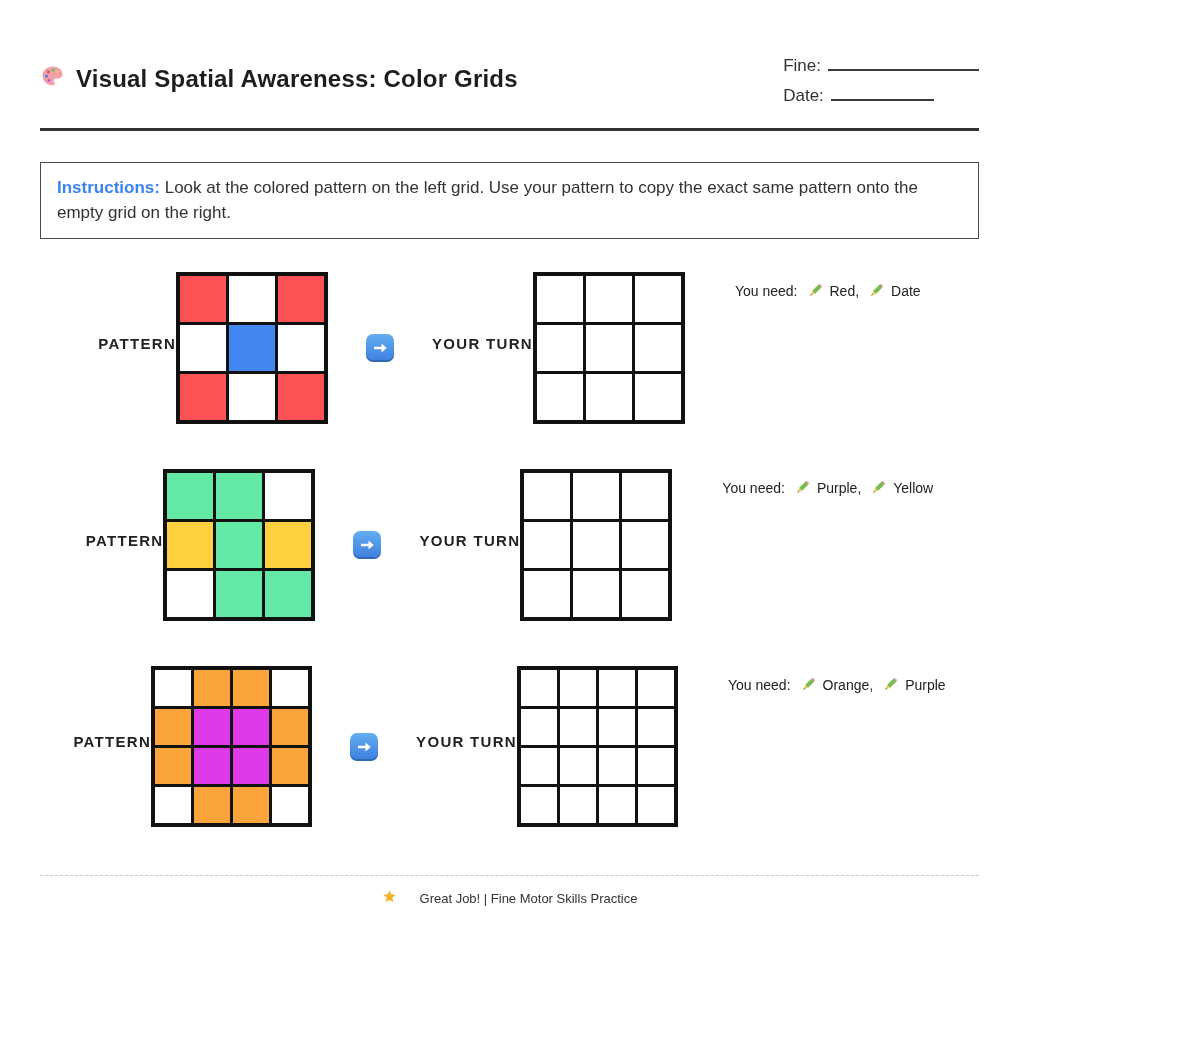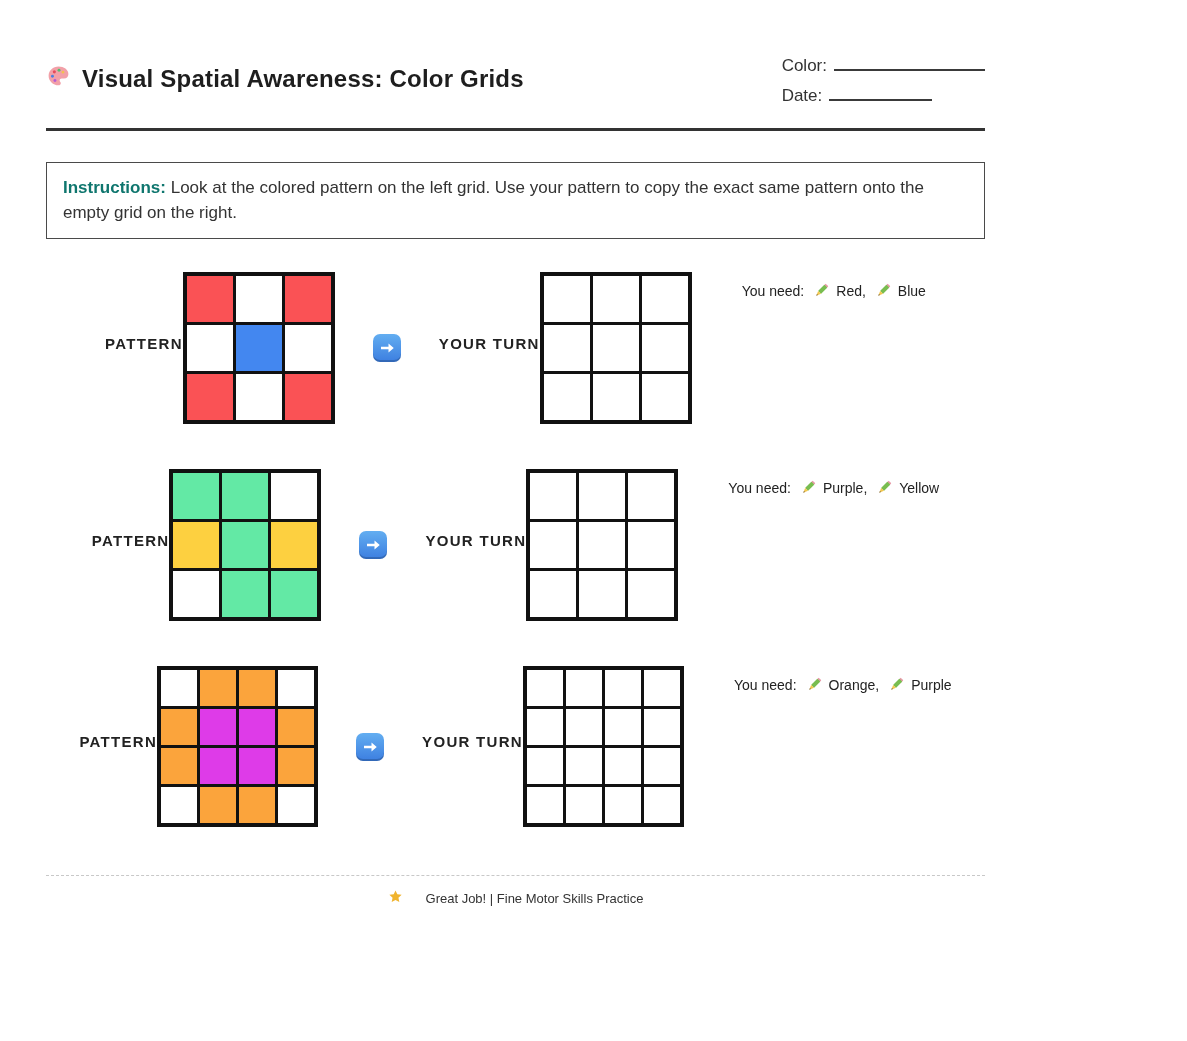--- a/index.html
+++ b/index.html
@@ -1,34 +1,34 @@
 <!DOCTYPE html>
 <html><head>
 <meta charset="utf-8">
 <style>
   * { box-sizing: border-box; }
   html, body { margin: 0; padding: 0; background: #fff; }
   body { font-family: "Liberation Sans", "DejaVu Sans", sans-serif; }
-  .page { width: 1019px; min-height: 1041px; padding: 56px 40px 20px; background: #fff; margin-left: 6px; }
+  .page { width: 1019px; min-height: 1041px; padding: 56px 40px 20px; background: #fff; }
 
   
   .header { display: flex; justify-content: space-between; align-items: flex-start; }
   .title-wrap { display: flex; align-items: center; gap: 11px; padding-top: 8px; }
   .page-title { font-size: 24px; font-weight: bold; color: #1e1e1e; margin: 0; letter-spacing: .2px; }
   .name-date { font-size: 17px; color: #333; }
   .nd-row { display: flex; align-items: baseline; margin-bottom: 10px; }
   .blank-line { display: inline-block; border-bottom: 2px solid #3a3a3a; height: 15px; margin-left: 7px; }
   .name-line { width: 151px; }
   .date-line { width: 103px; }
 
   .rule { border: none; border-top: 3px solid #333; margin: 12px 0 0; }
 
   
   .instructions { border: 1px solid #4a4a4a; margin-top: 31px; padding: 13px 16px; font-size: 17px; color: #333; line-height: 1.45; }
-  .instructions strong { color: #0f766e; }
+  .instructions strong { color: #3b82f6; }
 
   
   .exercises { margin-top: 33px; }
   .exercise { display: flex; justify-content: center; align-items: center; margin-bottom: 45px; }
   .col { display: flex; flex-direction: row; align-items: center; }
   .grid-title { font-size: 15px; font-weight: bold; letter-spacing: 1.3px; color: #222; margin-bottom: 10px; }
   .grid { display: grid; gap: 3px; background: #111; border: 4px solid #111; }
   .size3 { grid-template-columns: repeat(3, 46px); grid-auto-rows: 46px; }
   .size4 { grid-template-columns: repeat(4, 36px); grid-auto-rows: 36px; }
   .cell { width: 100%; height: 100%; }
@@ -62,21 +62,21 @@
           <circle cx="6.2" cy="11.8" r="1.4" fill="#4a7fe0"></circle>
           <circle cx="12.5" cy="6" r="1.4" fill="#53c06e"></circle>
           <circle cx="8.6" cy="15.8" r="1.4" fill="#b35bd6"></circle>
           <circle cx="16.3" cy="7.8" r="1.3" fill="#f2c24e"></circle>
         </svg>
       </span>
       <h1 class="page-title">Visual Spatial Awareness: Color Grids</h1>
     </div>
     <div class="name-date">
       <div class="nd-row">
-        <span>Color:</span>
+        <span>Fine:</span>
         <span class="blank-line name-line"></span>
       </div>
       <div class="nd-row">
         <span>Date:</span>
         <span class="blank-line date-line"></span>
       </div>
     </div>
   </div>
 
   <hr class="rule">
@@ -138,21 +138,21 @@
             </span>
             <span class="crayon-item">
               <svg width="17" height="17" viewBox="0 0 20 20">
                 <g transform="rotate(45 10 10)">
                   <rect x="7.6" y="0.8" width="4.8" height="2.6" rx="1" fill="#e79ba8"></rect>
                   <rect x="7.6" y="2.8" width="4.8" height="10.4" rx="0.6" fill="#79bd50"></rect>
                   <polygon points="7.6,13.2 12.4,13.2 10,18.6" fill="#f2c64f"></polygon>
                   <polygon points="9.2,16.8 10.8,16.8 10,18.6" fill="#5d4c3b"></polygon>
                 </g>
               </svg>
-              <span>Blue</span>
+              <span>Date</span>
             </span>
           </span>
       </div>
     </div>
 
     <div class="exercise">
       <div class="col">
         <div class="grid-title">PATTERN</div>
         <div class="grid size3">
             <div class="cell" style="background: rgb(99, 233, 165);"></div>

